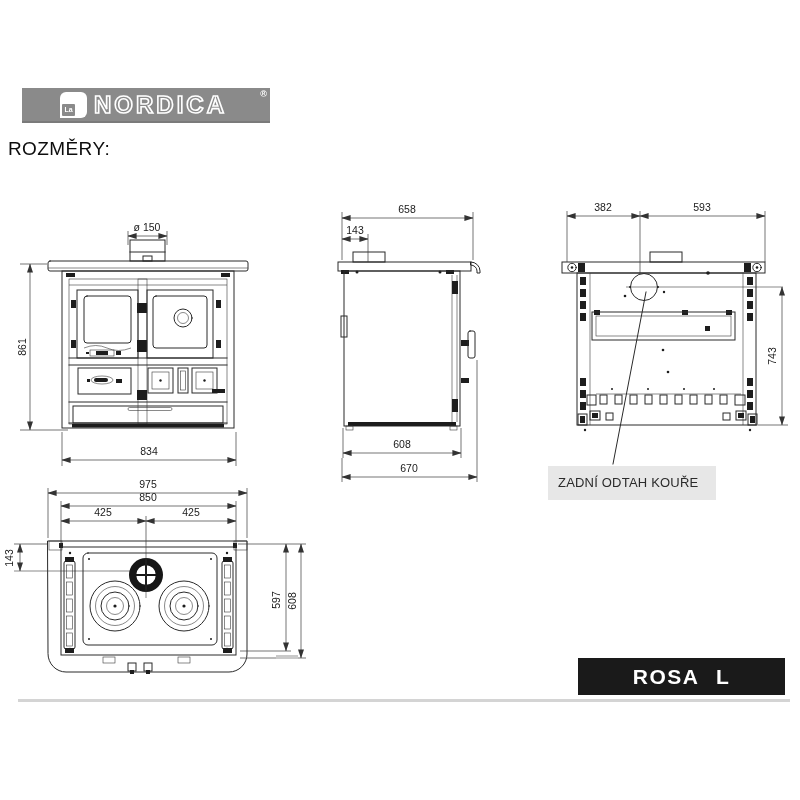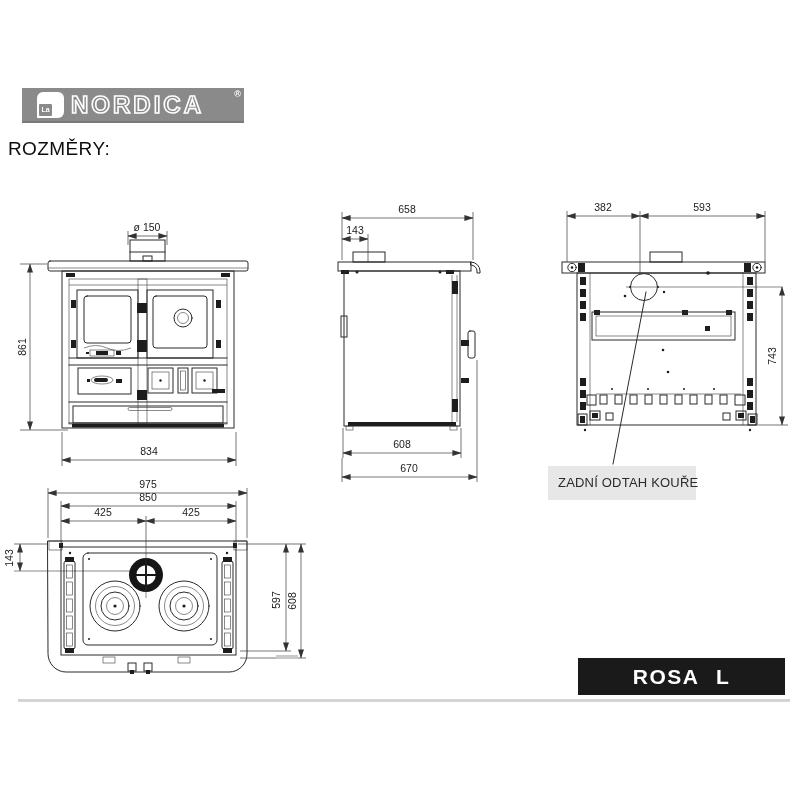--- a/index.html
+++ b/index.html
@@ -1,22 +1,22 @@
 <!DOCTYPE html>
 <html><head>
 <meta charset="utf-8">
 <style>
   html,body{margin:0;padding:0;background:#fff;}
   .page{position:relative;width:800px;height:800px;background:#fff;overflow:hidden;
         font-family:"Liberation Sans",sans-serif;}
 
   
-  .logo-band{position:absolute;left:22px;top:88px;width:222px;height:35px;
+  .logo-band{position:absolute;left:22px;top:88px;width:248px;height:35px;
              background:#8a8a8a;border-bottom:2px solid #7a7a7a;
-             display:flex;align-items:center;padding-left:15px;box-sizing:border-box;}
+             display:flex;align-items:center;padding-left:38px;box-sizing:border-box;}
   .logo-mark{position:relative;width:27px;height:26px;background:#fff;
              border-radius:6px 6px 6px 0;display:inline-block;flex:0 0 auto;}
   .mark-notch{position:absolute;left:2px;bottom:2px;width:13px;height:12px;
               background:#8a8a8a;border-radius:1px;display:flex;align-items:center;justify-content:center;}
   .mark-la{font-size:7px;font-weight:bold;color:#fff;line-height:1;}
   .logo-text{margin-left:7px;font-size:24px;font-weight:700;letter-spacing:3px;
              color:#8a8a8a;-webkit-text-stroke:1.6px #fff;line-height:1;}
   .logo-reg{position:absolute;right:3px;top:1px;color:#fff;font-size:9px;font-weight:bold;}
 
   
@@ -25,21 +25,21 @@
 
   
   svg.draw{position:absolute;left:0;top:0;}
   .ln{fill:none;stroke:#2a2a2a;stroke-width:1;stroke-linecap:square;}
   .lt{fill:none;stroke:#3a3a3a;stroke-width:.6;}
   .dk{fill:#1d1d1d;stroke:none;}
   .dim{fill:none;stroke:#3a3a3a;stroke-width:.7;}
   .dtx{font:10.5px "Liberation Sans",sans-serif;fill:#1a1a1a;text-anchor:middle;}
 
   
-  .callout{position:absolute;left:548px;top:466px;width:148px;height:34px;background:#e7e7e7;
+  .callout{position:absolute;left:548px;top:466px;width:168px;height:34px;background:#e7e7e7;
            font-size:13px;color:#2b2b2b;line-height:34px;padding-left:10px;box-sizing:border-box;
            letter-spacing:.2px;white-space:nowrap;}
 
   
   .model-plate{position:absolute;left:578px;top:658px;width:207px;height:37px;background:#1a1a1a;
                color:#fff;font-size:21px;font-weight:bold;text-align:center;line-height:37px;
                letter-spacing:1.5px;word-spacing:10px;}
 
   
   .page-rule{position:absolute;left:18px;top:699px;width:772px;height:3px;background:#d4d4d4;}

